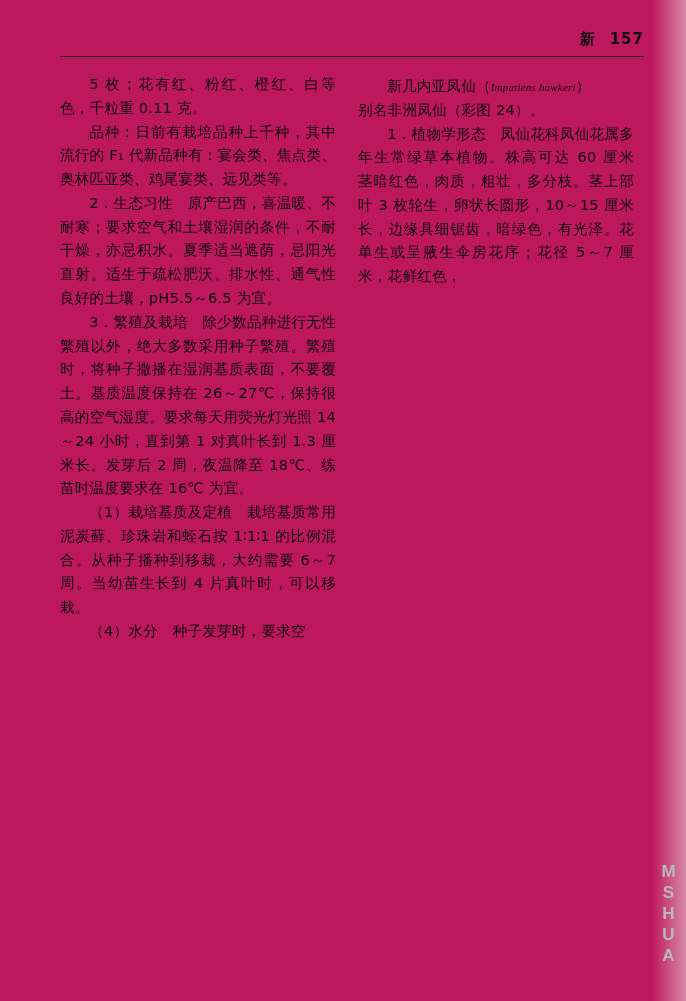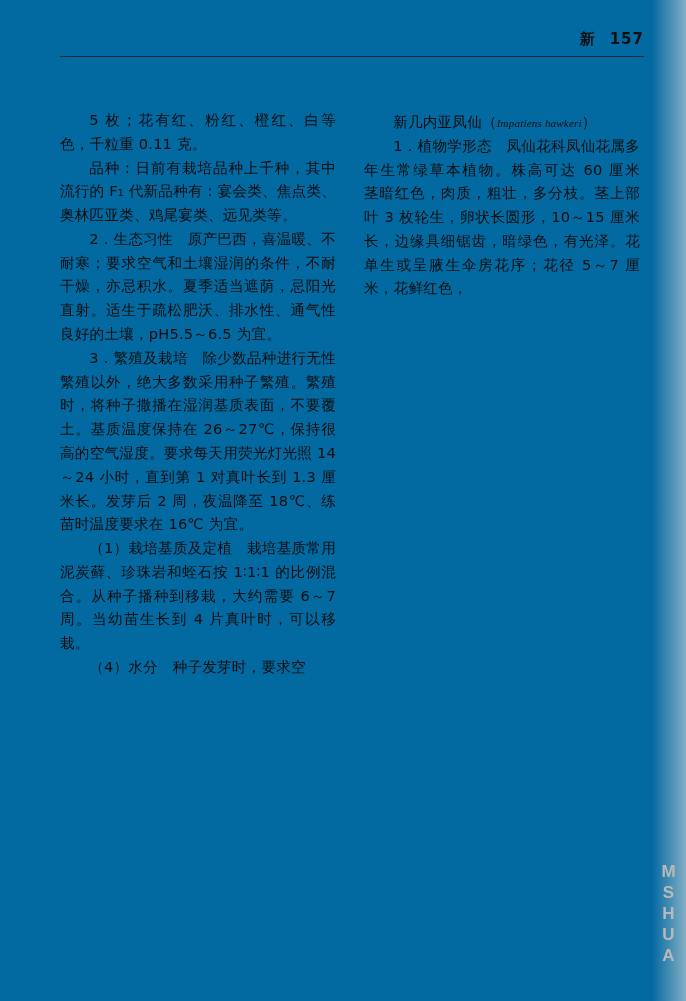--- a/index.html
+++ b/index.html
@@ -10,21 +10,21 @@
   body {
     width: 686px;
     height: 1001px;
     position: relative;
     font-family: "DejaVu Sans", "Liberation Sans", sans-serif;
     overflow: hidden;
   }
   .page {
     position: absolute;
     inset: 0;
-    background: #0369a1;
+    background: #be185d;
   }
   
   .header {
     position: absolute;
     top: 30px;
     left: 60px;
     right: 42px;
     height: 34px;
   }
   .header-right {
@@ -51,22 +51,21 @@
     border-top: 1px solid #2a2a2a;
   }
   
   .columns {
     position: absolute;
     top: 72px;
     left: 60px;
     right: 42px;
     bottom: 34px;
     display: flex;
-    gap: 28px;
-    margin-top: 36px;
+    gap: 22px;
   }
   .col {
     width: 276px;
     font-size: 14.6px;
     line-height: 1.63;
     color: #0d0d0d;
     text-align: justify;
     font-family: "DejaVu Sans", "Liberation Sans", sans-serif;
   }
   .col p {
@@ -135,20 +134,21 @@
       <p>品种：日前有栽培品种上千种，其中流行的 F₁ 代新品种有：宴会类、焦点类、奥林匹亚类、鸡尾宴类、远见类等。</p>
       <p>2．生态习性　原产巴西，喜温暖、不耐寒；要求空气和土壤湿润的条件，不耐干燥，亦忌积水。夏季适当遮荫，忌阳光直射。适生于疏松肥沃、排水性、通气性良好的土壤，pH5.5～6.5 为宜。</p>
       <p>3．繁殖及栽培　除少数品种进行无性繁殖以外，绝大多数采用种子繁殖。繁殖时，将种子撒播在湿润基质表面，不要覆土。基质温度保持在 26～27℃，保持很高的空气湿度。要求每天用荧光灯光照 14～24 小时，直到第 1 对真叶长到 1.3 厘米长。发芽后 2 周，夜温降至 18℃、练苗时温度要求在 16℃ 为宜。</p>
       <p>（1）栽培基质及定植　栽培基质常用泥炭藓、珍珠岩和蛭石按 1∶1∶1 的比例混合。从种子播种到移栽，大约需要 6～7 周。当幼苗生长到 4 片真叶时，可以移栽。</p>
       <p>（4）水分　种子发芽时，要求空</p>
     </div>
 
     <div class="col">
       <div class="sp"></div>
       <p class="head"><span class="bold">新几内亚凤仙</span>（<em class="sci">Impatiens hawkeri</em>）</p>
+      <p class="noindent">别名非洲凤仙（彩图 24）。</p>
       <p>1．植物学形态　凤仙花科凤仙花属多年生常绿草本植物。株高可达 60 厘米　茎暗红色，肉质，粗壮，多分枝。茎上部叶 3 枚轮生，卵状长圆形，10～15 厘米长，边缘具细锯齿，暗绿色，有光泽。花单生或呈腋生伞房花序；花径 5～7 厘米，花鲜红色，</p>
     </div>
 
   </div>
 
   <div class="edge-tint"></div>
   <div class="side-mark">MSHUA</div>
 
 </div>
 

